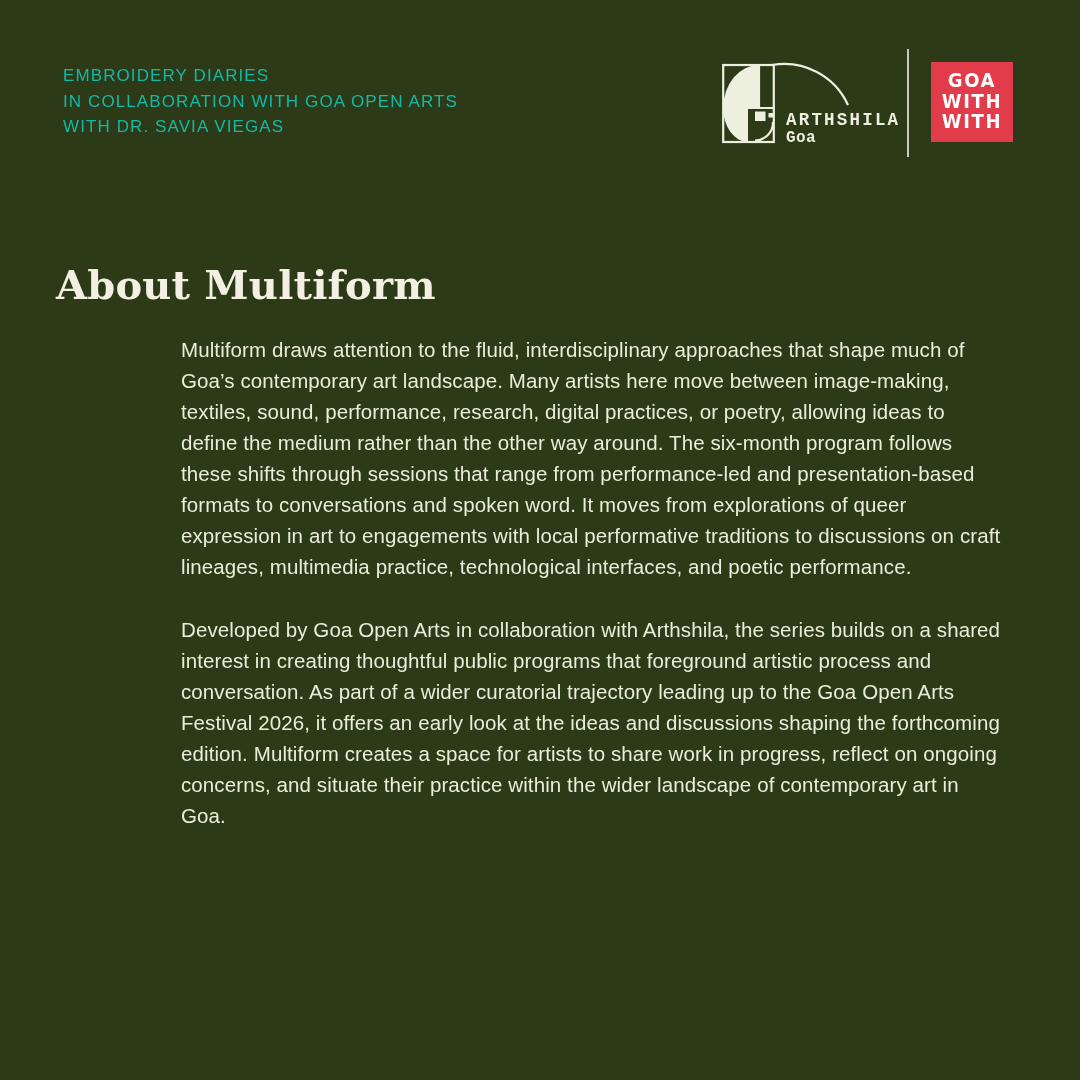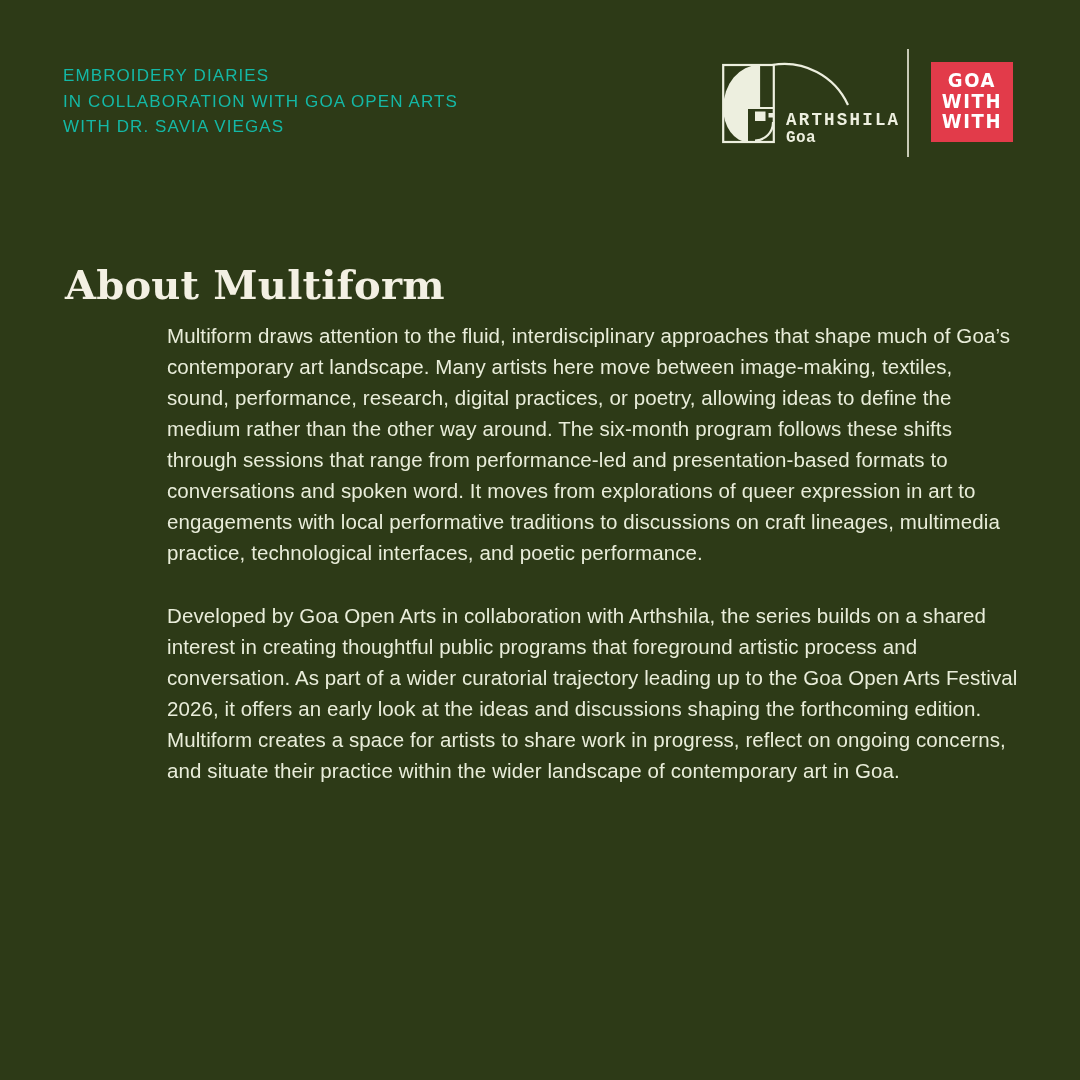--- a/index.html
+++ b/index.html
@@ -39,32 +39,32 @@
     color:#ffffff;
   }
   .goa-badge div{
     font-family:"DejaVu Sans", sans-serif;
     font-size:18px;font-weight:800;letter-spacing:1.6px;
     line-height:20.5px;transform:scaleY(1.05);
   }
 
   
   .page-title{
-    position:absolute;left:65px;top:234px;
+    position:absolute;left:56px;top:234px;
     color:#f3f0e3;
     font-family:"DejaVu Serif", serif;
     font-size:40px;font-weight:700;letter-spacing:.2px;
   }
   .body-copy{
     position:absolute;left:165px;top:318px;width:856px;
     color:#e9edda;
     font-size:20.5px;line-height:31px;font-weight:400;
     letter-spacing:.1px;
   }
-  .body-copy p{margin:2px;}
+  .body-copy p{margin:16px;}
   .body-copy p + p{margin-top:32px;}
 
   svg .stroke{stroke:#edefdf;stroke-width:2.2;fill:none;}
   svg .fill{fill:#edefdf;stroke:none;}
 </style>
 </head>
 <body>
 
 <div class="canvas">
 

